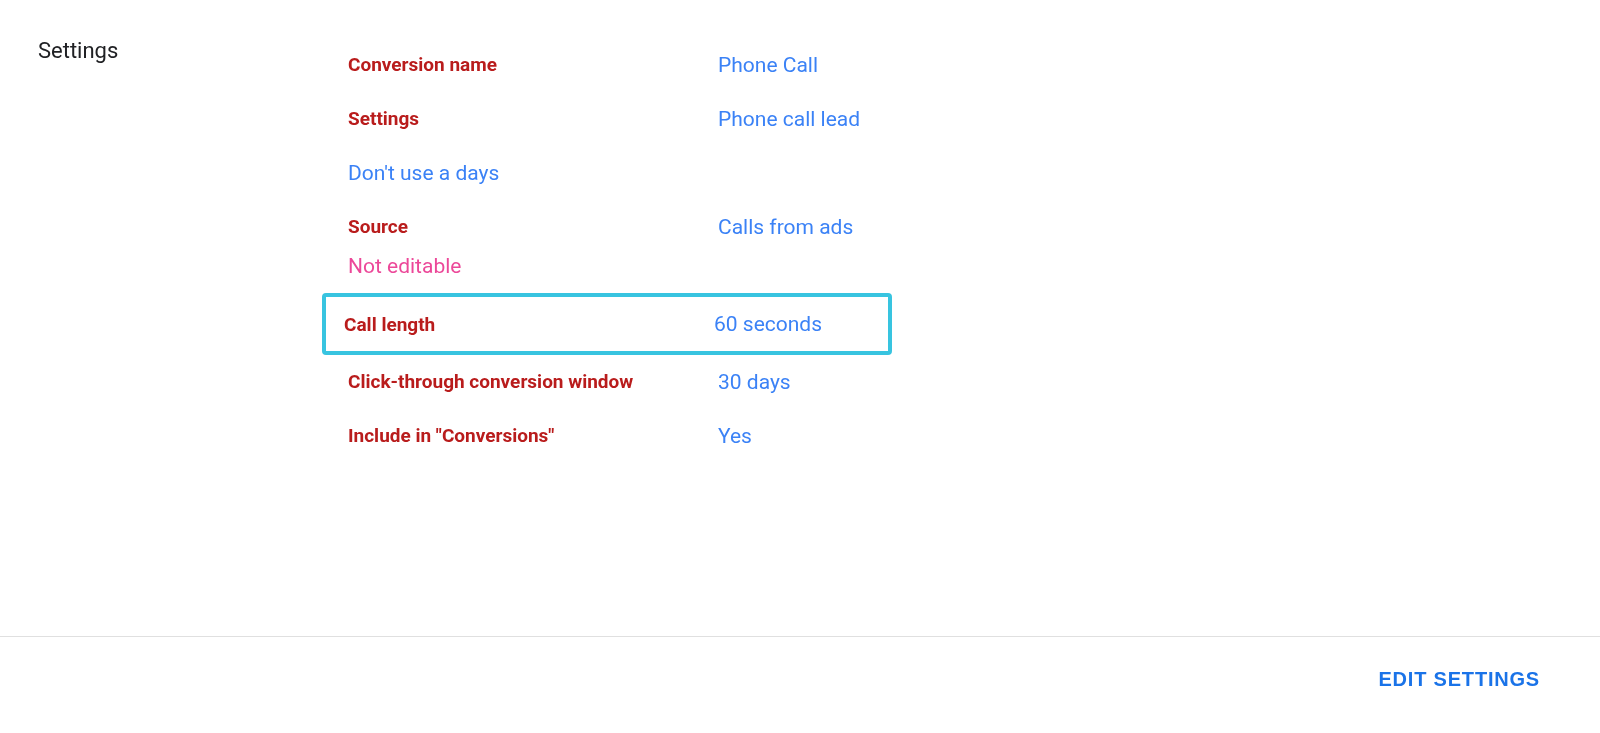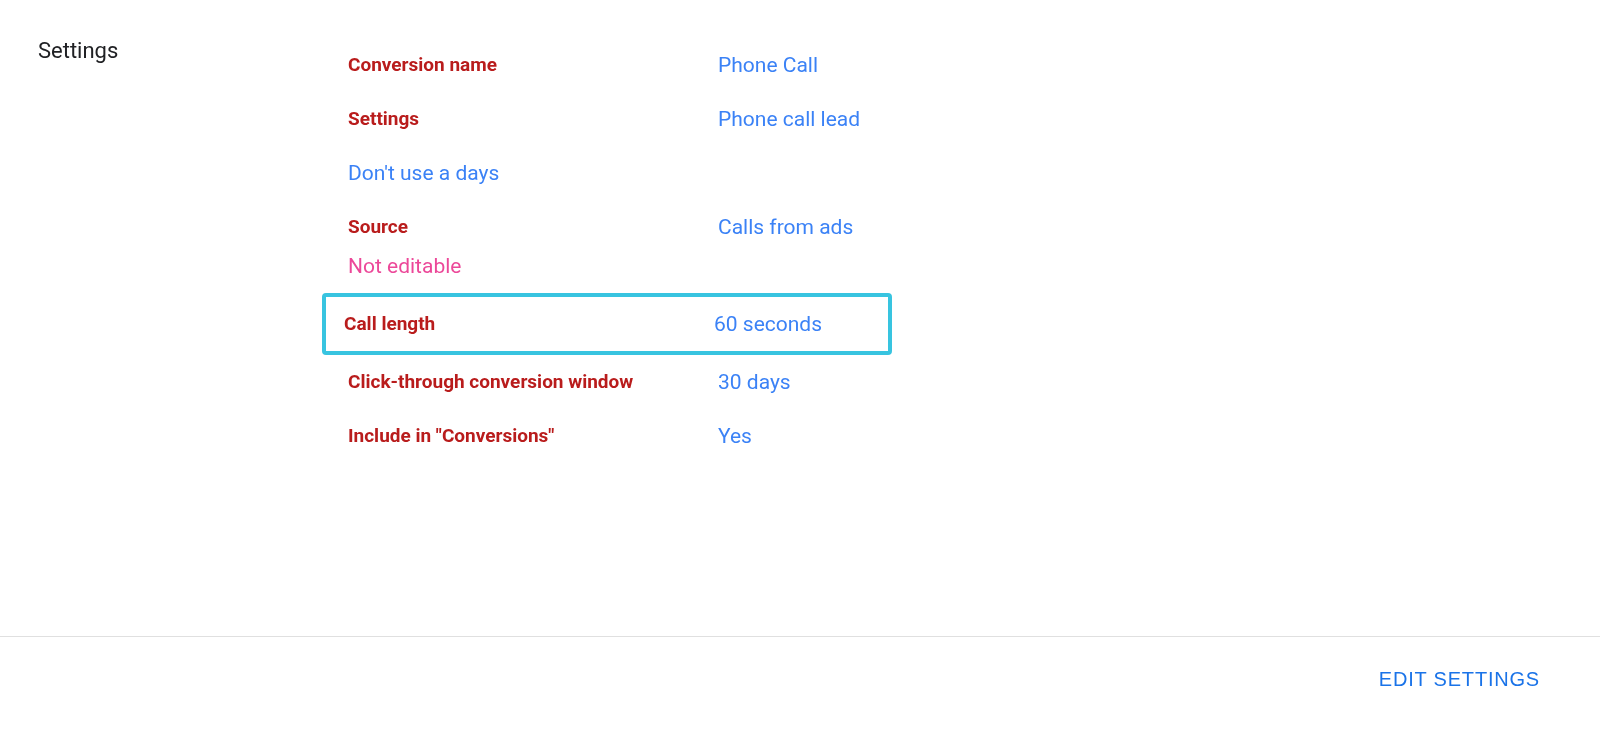--- a/index.html
+++ b/index.html
@@ -41,20 +41,21 @@
     }
     .setting-row.highlighted {
       border: 4px solid #38c4e0;
       border-radius: 4px;
       margin-left: -26px;
       padding-left: 18px;
       padding-right: 10px;
       padding-top: 15px;
       padding-bottom: 15px;
       width: 570px;
+      align-items: center;
     }
     .setting-label-wrap {
       width: 370px;
       flex-shrink: 0;
     }
     .setting-label {
       font-size: 19px;
       font-weight: 700;
       color: #b91c1c;
     }
@@ -74,21 +75,21 @@
       right: 0;
       top: 636px;
       height: 1px;
       background: #e0e0e0;
     }
     .edit-button {
       position: absolute;
       right: 60px;
       top: 668px;
       font-size: 20px;
-      font-weight: 400;
+      font-weight: 700;
       letter-spacing: 0.8px;
       color: #1a73e8;
       cursor: pointer;
       background: none;
       border: none;
       text-transform: uppercase;
     }
   </style>
 </head>
 <body>

